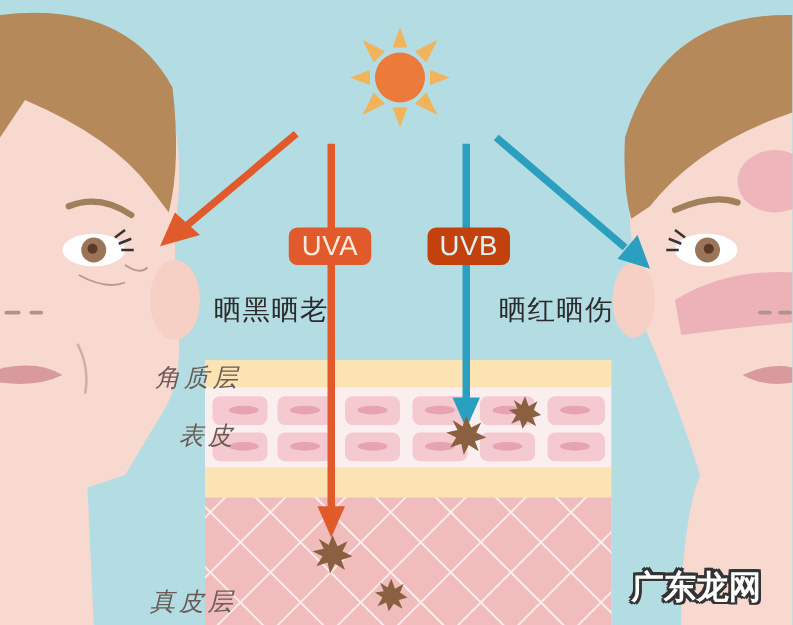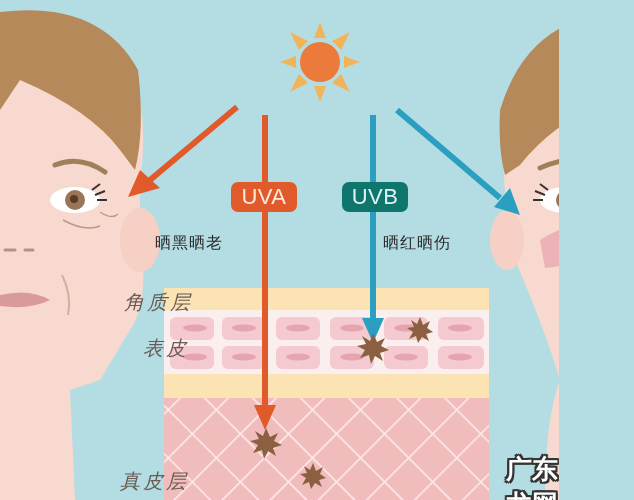--- a/index.html
+++ b/index.html
@@ -1,22 +1,22 @@
 <!DOCTYPE html>
 <html><head>
 <meta charset="utf-8">
 <style>
   html,body{margin:0;padding:0;}
   body{width:634px;height:500px;overflow:hidden;background:#b4dde3;font-family:"DejaVu Sans",sans-serif;}
-  .stage{position:relative;width:559px;height:500px;overflow:hidden;background:#b4dde3;}
+  .stage{position:relative;width:634px;height:500px;overflow:hidden;background:#b4dde3;}
   svg.art{position:absolute;left:0;top:0;}
   .badge{position:absolute;height:30px;border-radius:7px;color:#fbe9dc;font-family:"Liberation Sans",sans-serif;font-size:22px;line-height:30px;text-align:center;letter-spacing:0.5px;}
   .badge-uva{left:231px;top:182px;width:66px;background:#e15a2b;}
-  .badge-uvb{left:342px;top:182px;width:66px;background:#0f766e;color:#dff1f5;}
-  .effect{position:absolute;font-size:16px;color:#2b2b2b;font-family:"DejaVu Sans",sans-serif;letter-spacing:1px;}
+  .badge-uvb{left:342px;top:182px;width:66px;background:#c2410c;color:#dff1f5;}
+  .effect{position:absolute;font-size:22px;color:#2b2b2b;font-family:"DejaVu Sans",sans-serif;letter-spacing:1px;margin-left:16px;}
   .effect-uva{left:155px;top:233px;}
   .effect-uvb{left:383px;top:233px;}
   .layer-label{position:absolute;font-family:"DejaVu Serif",serif;font-size:20px;color:#6a5b55;font-style:italic;letter-spacing:3px;}
   .lbl-sc{left:124px;top:289px;}
   .lbl-ep{left:143px;top:335px;}
   .lbl-de{left:120px;top:468px;}
   .watermark{position:absolute;left:505px;top:452px;font-size:26px;font-weight:bold;color:#ffffff;font-family:"DejaVu Sans",sans-serif;
     text-shadow:-2px -2px 0 #333,2px -2px 0 #333,-2px 2px 0 #333,2px 2px 0 #333,0 2px 0 #333,0 -2px 0 #333,2px 0 0 #333,-2px 0 0 #333;text-align:center;}
 </style>
 </head>

